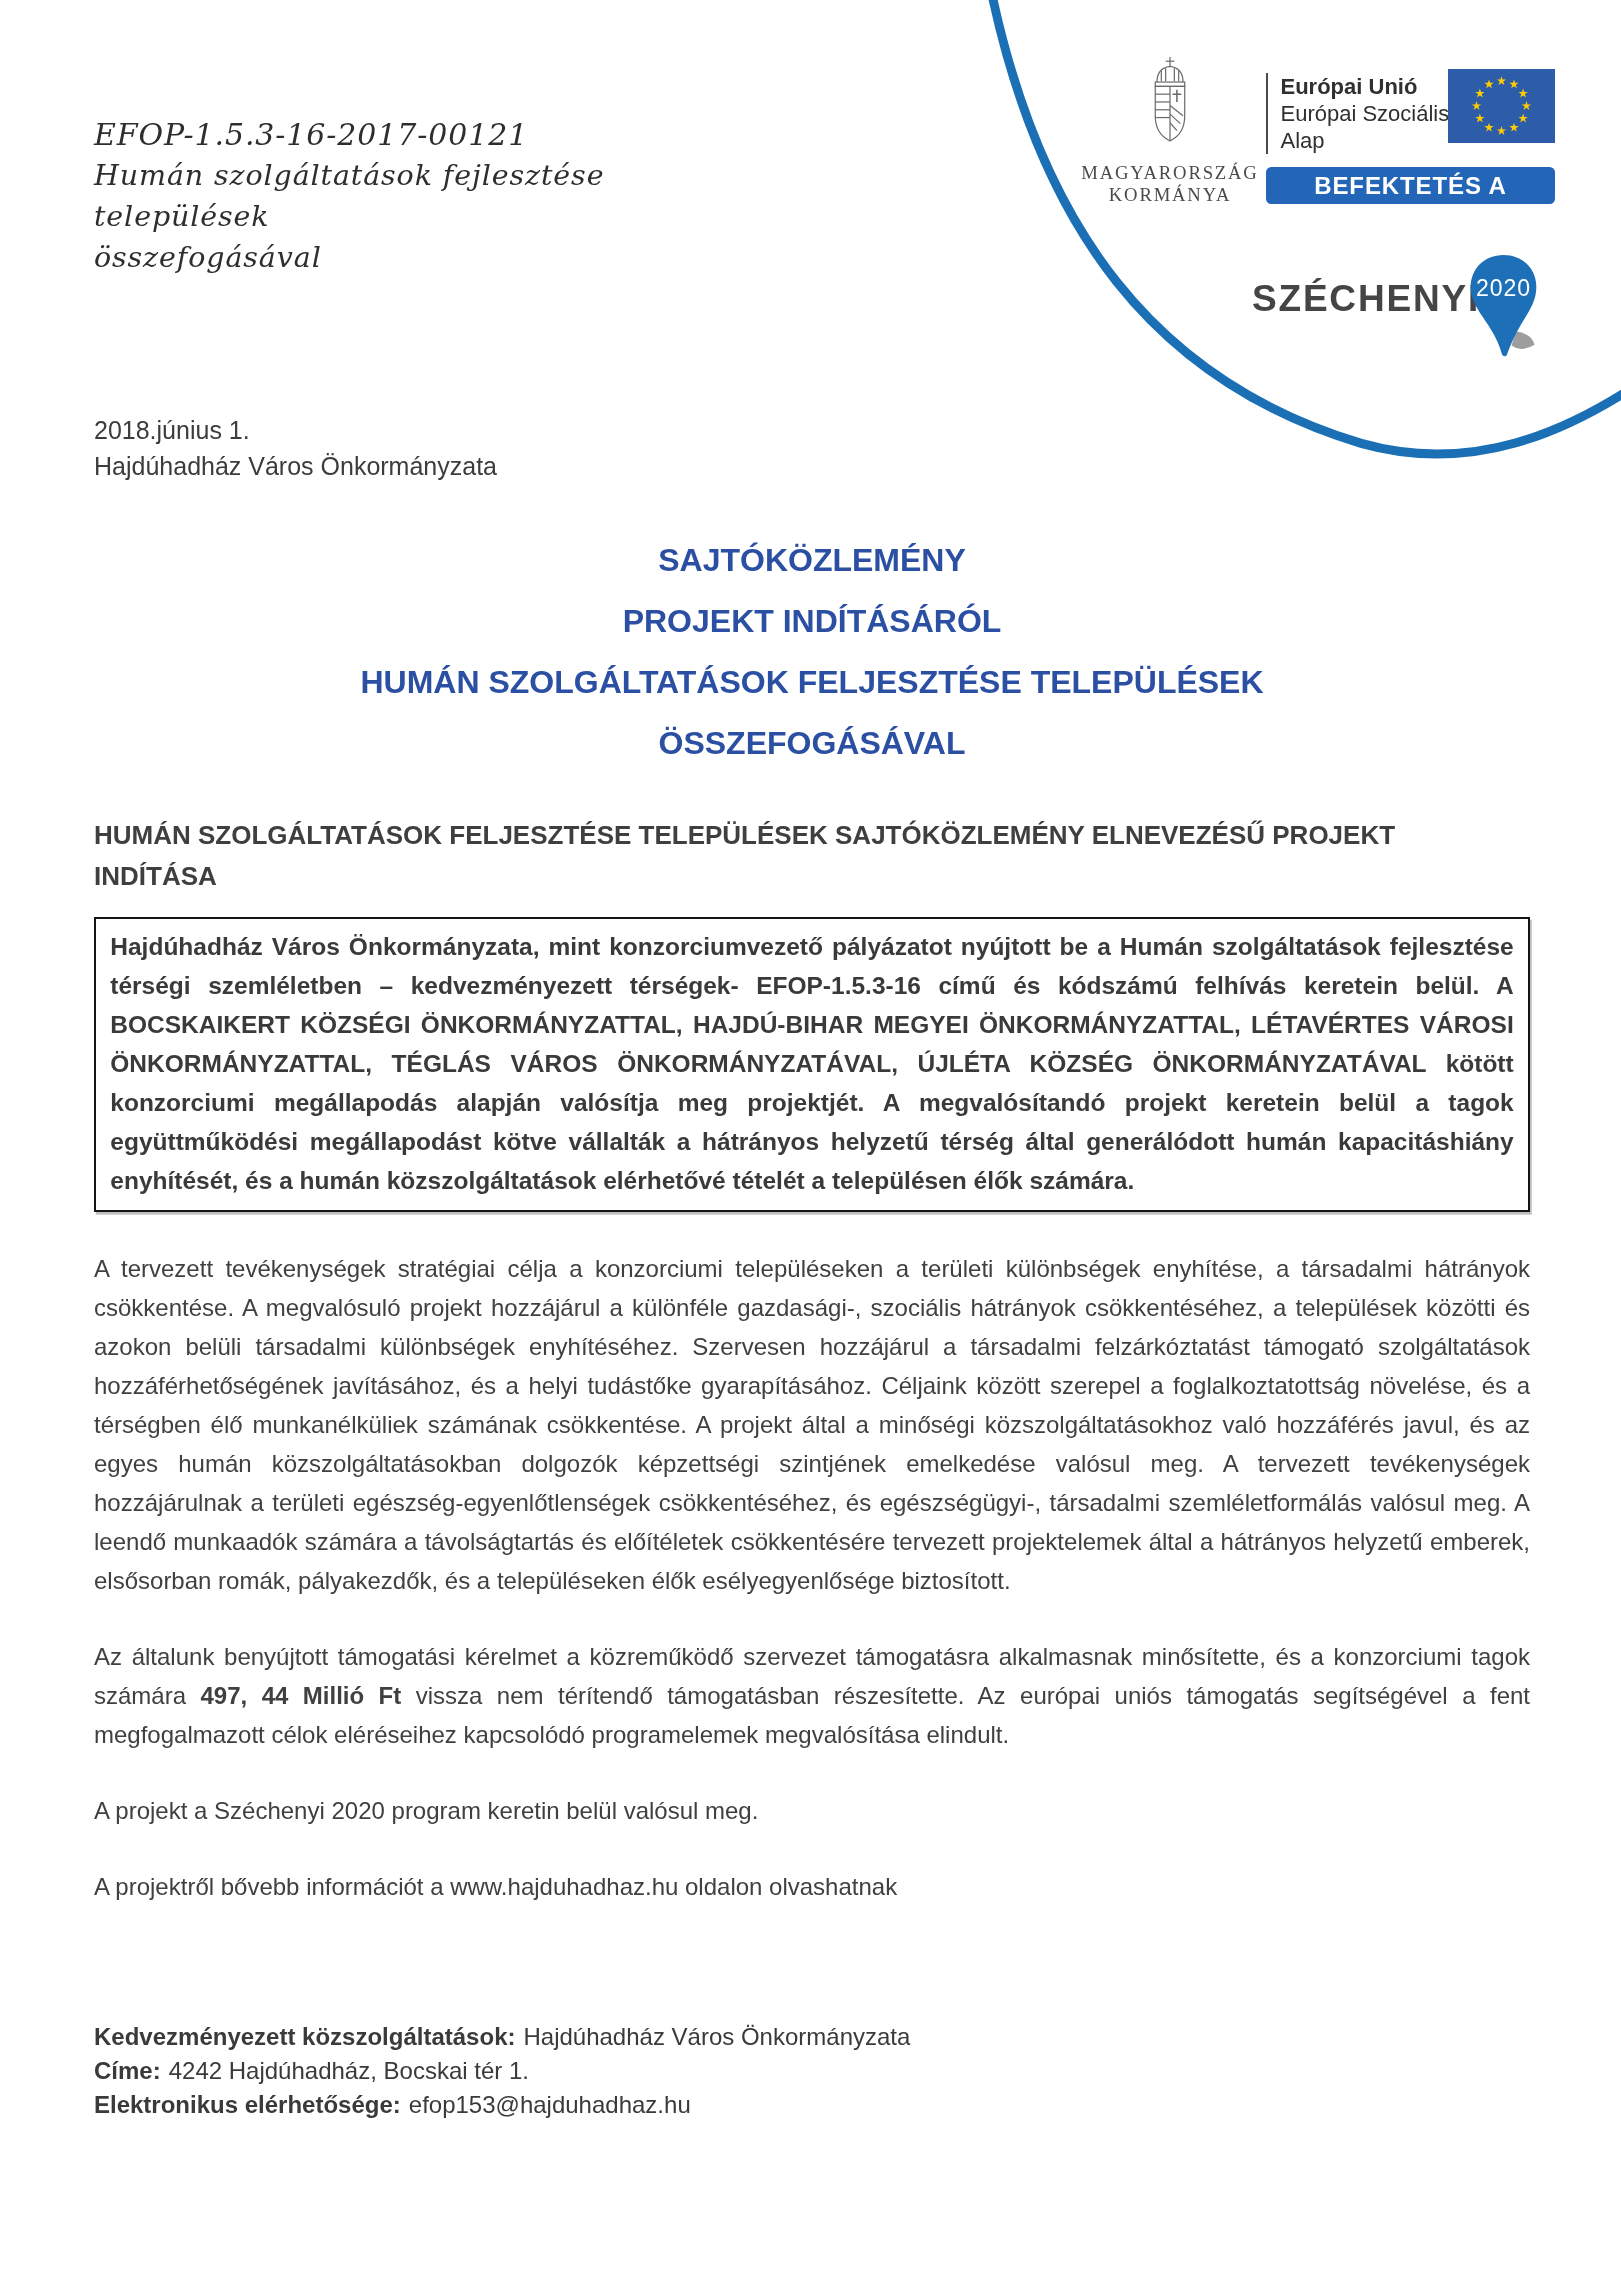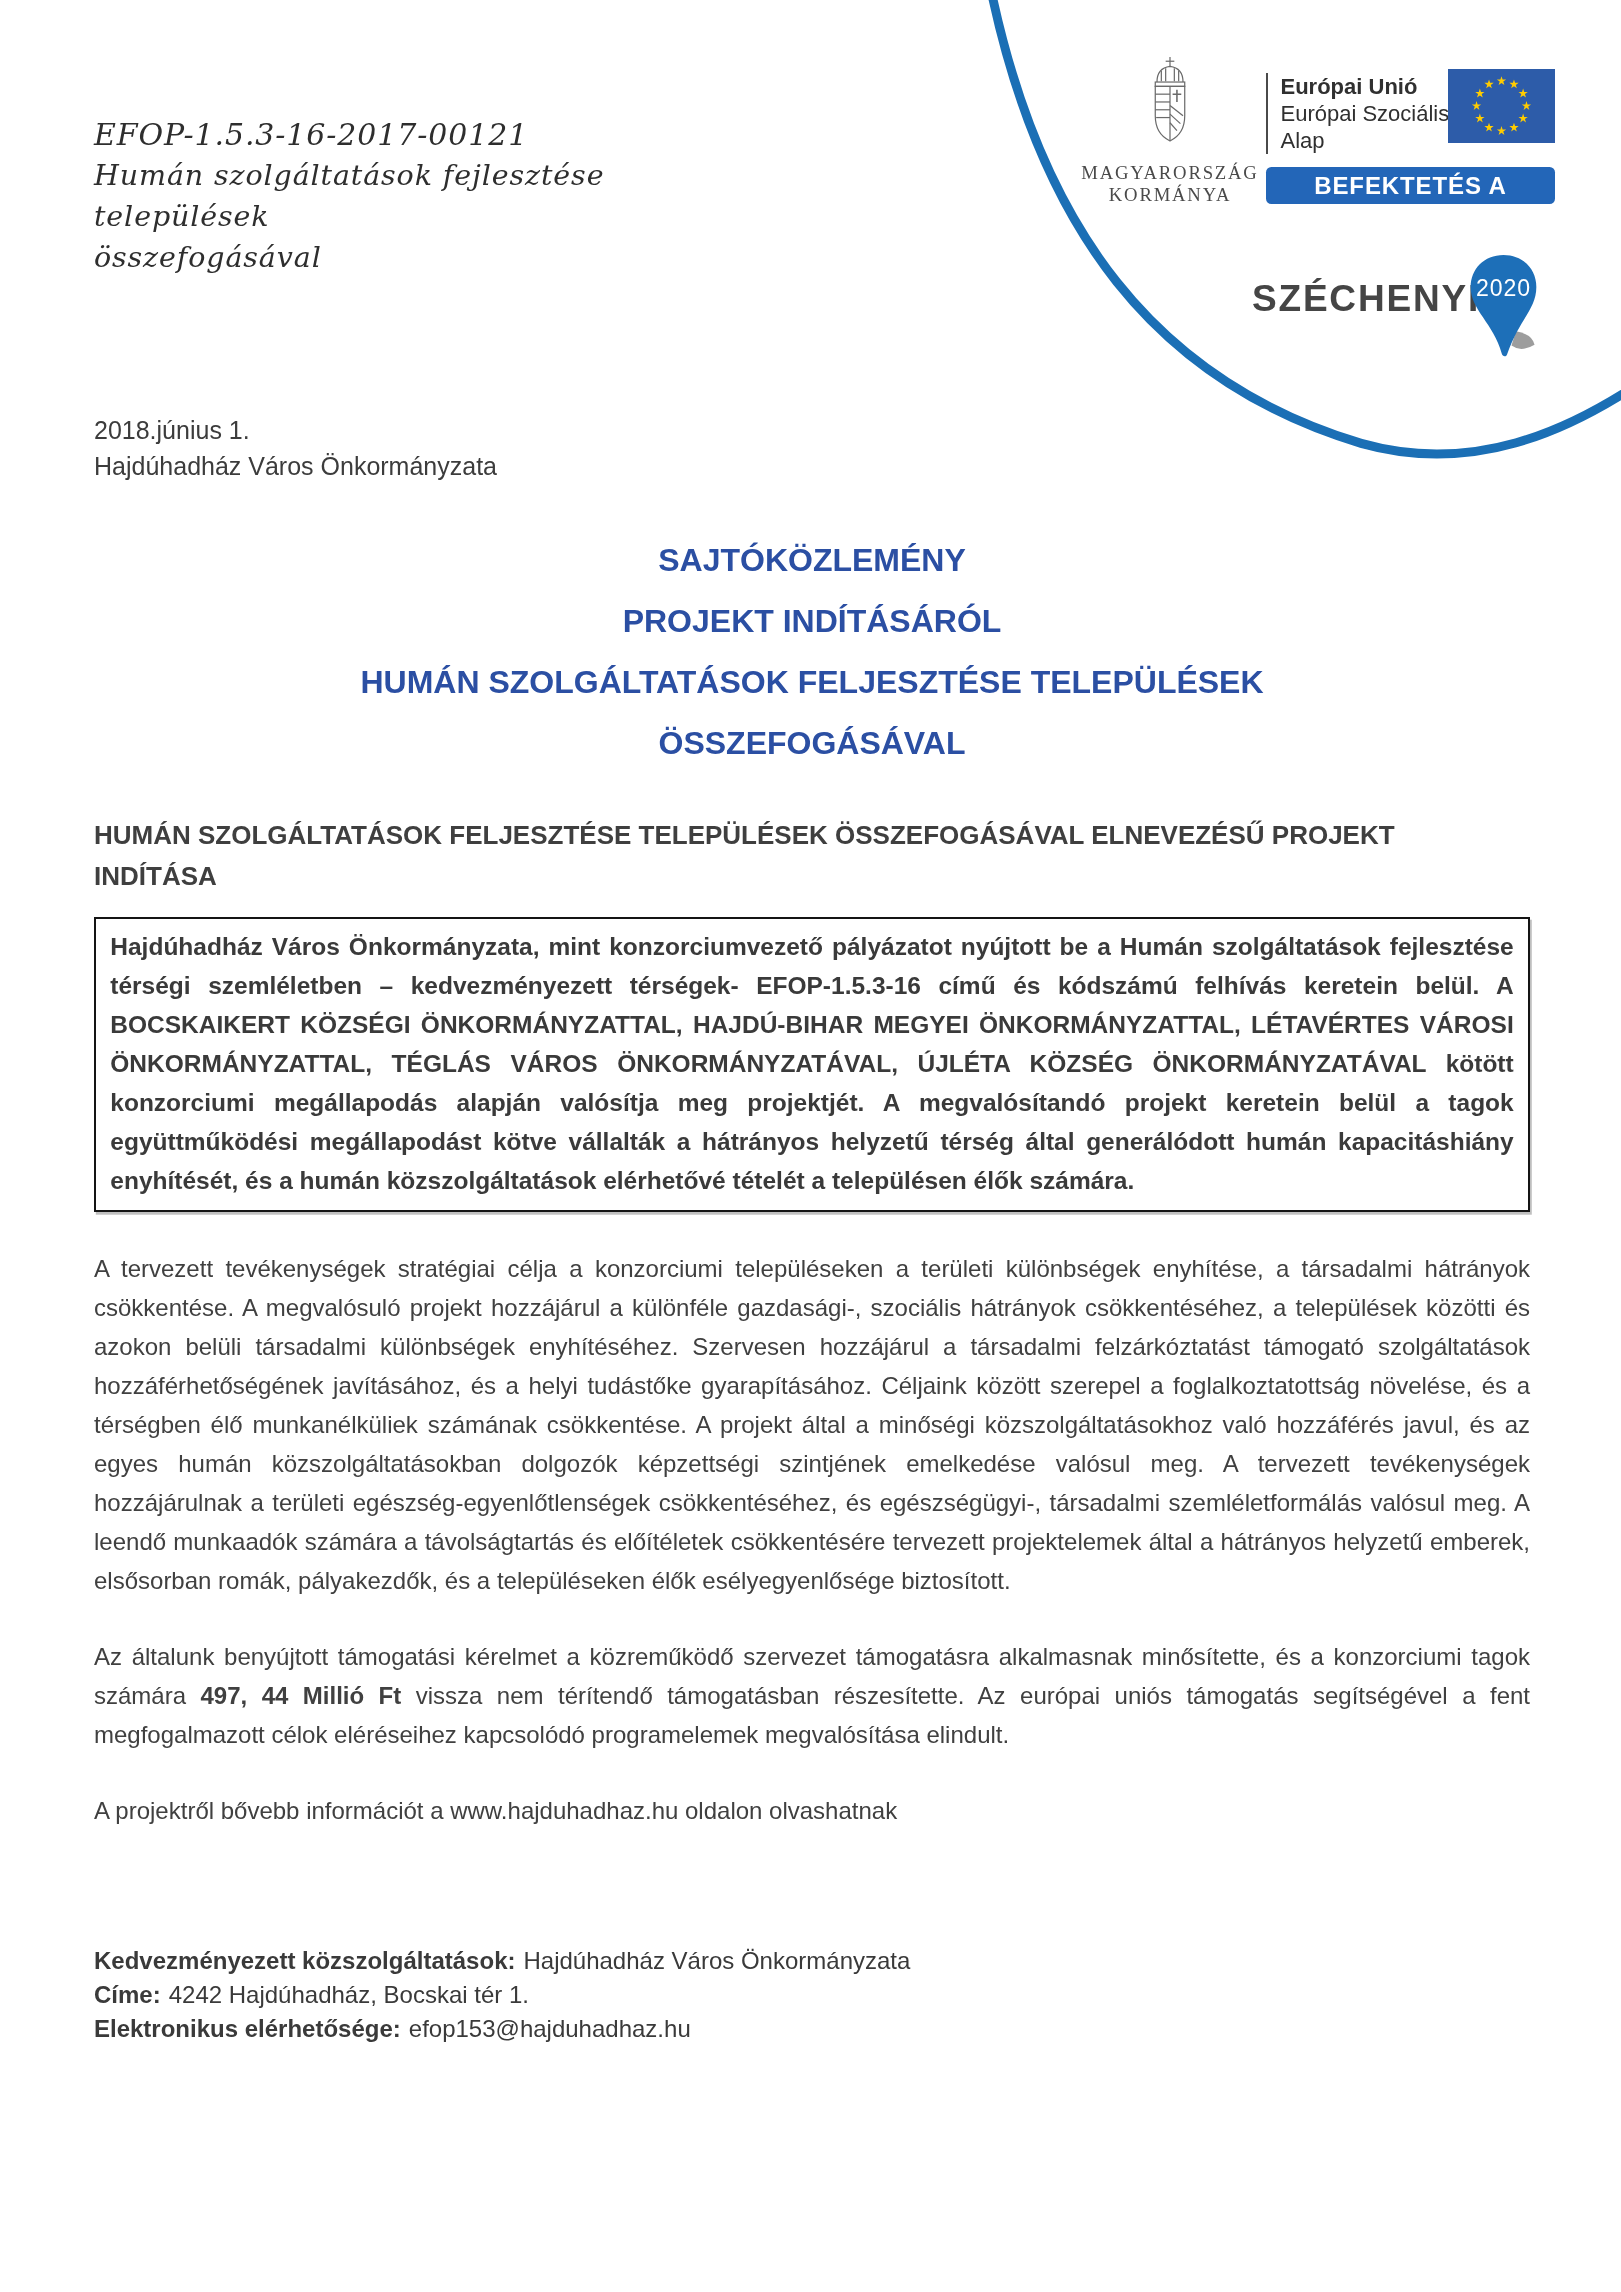--- a/index.html
+++ b/index.html
@@ -207,28 +207,29 @@
       <div>Hajdúhadház Város Önkormányzata</div>
     </div>
 
     <div class="title">
       <div>SAJTÓKÖZLEMÉNY</div>
       <div>PROJEKT INDÍTÁSÁRÓL</div>
       <div>HUMÁN SZOLGÁLTATÁSOK FELJESZTÉSE TELEPÜLÉSEK</div>
       <div>ÖSSZEFOGÁSÁVAL</div>
     </div>
 
-    <div class="subtitle">HUMÁN SZOLGÁLTATÁSOK FELJESZTÉSE TELEPÜLÉSEK ÖSSZEFOGÁSÁVAL ELNEVEZÉSŰ PROJEKT INDÍTÁSA</div>
+    <div class="subtitle">HUMÁN SZOLGÁLTATÁSOK FELJESZTÉSE TELEPÜLÉSEK SAJTÓKÖZLEMÉNY ELNEVEZÉSŰ PROJEKT INDÍTÁSA</div>
 
     <div class="lead-box">Hajdúhadház Város Önkormányzata, mint konzorciumvezető pályázatot nyújtott be a Humán szolgáltatások fejlesztése térségi szemléletben – kedvezményezett térségek- EFOP-1.5.3-16 című és kódszámú felhívás keretein belül. A BOCSKAIKERT KÖZSÉGI ÖNKORMÁNYZATTAL, HAJDÚ-BIHAR MEGYEI ÖNKORMÁNYZATTAL, LÉTAVÉRTES VÁROSI ÖNKORMÁNYZATTAL, TÉGLÁS VÁROS ÖNKORMÁNYZATÁVAL, ÚJLÉTA KÖZSÉG ÖNKORMÁNYZATÁVAL kötött konzorciumi megállapodás alapján valósítja meg projektjét. A megvalósítandó projekt keretein belül a tagok együttműködési megállapodást kötve vállalták a hátrányos helyzetű térség által generálódott humán kapacitáshiány enyhítését, és a humán közszolgáltatások elérhetővé tételét a településen élők számára.</div>
 
     <p class="body-par">A tervezett tevékenységek stratégiai célja a konzorciumi településeken a területi különbségek enyhítése, a társadalmi hátrányok csökkentése. A megvalósuló projekt hozzájárul a különféle gazdasági-, szociális hátrányok csökkentéséhez, a települések közötti és azokon belüli társadalmi különbségek enyhítéséhez. Szervesen hozzájárul a társadalmi felzárkóztatást támogató szolgáltatások hozzáférhetőségének javításához, és a helyi tudástőke gyarapításához. Céljaink között szerepel a foglalkoztatottság növelése, és a térségben élő munkanélküliek számának csökkentése. A projekt által a minőségi közszolgáltatásokhoz való hozzáférés javul, és az egyes humán közszolgáltatásokban dolgozók képzettségi szintjének emelkedése valósul meg. A tervezett tevékenységek hozzájárulnak a területi egészség-egyenlőtlenségek csökkentéséhez, és egészségügyi-, társadalmi szemléletformálás valósul meg. A leendő munkaadók számára a távolságtartás és előítéletek csökkentésére tervezett projektelemek által a hátrányos helyzetű emberek, elsősorban romák, pályakezdők, és a településeken élők esélyegyenlősége biztosított.</p>
 
     <p class="body-par"><span>Az általunk benyújtott támogatási kérelmet a közreműködő szervezet támogatásra alkalmasnak minősítette, és a konzorciumi tagok számára </span><span class="bold">497, 44 Millió Ft</span><span> vissza nem térítendő támogatásban részesítette. Az európai uniós támogatás segítségével a fent megfogalmazott célok eléréseihez kapcsolódó programelemek megvalósítása elindult.</span></p>
 
+    <p class="body-par single-line">A projekt a Széchenyi 2020 program keretin belül valósul meg.</p>
 
     <p class="body-par single-line">A projektről bővebb információt a www.hajduhadhaz.hu oldalon olvashatnak</p>
 
     <div class="footer">
       <div class="row">
         <span class="label">Kedvezményezett közszolgáltatások:</span><span>Hajdúhadház Város Önkormányzata</span>
       </div>
       <div class="row">
         <span class="label">Címe:</span><span>4242 Hajdúhadház, Bocskai tér 1.</span>
       </div>

